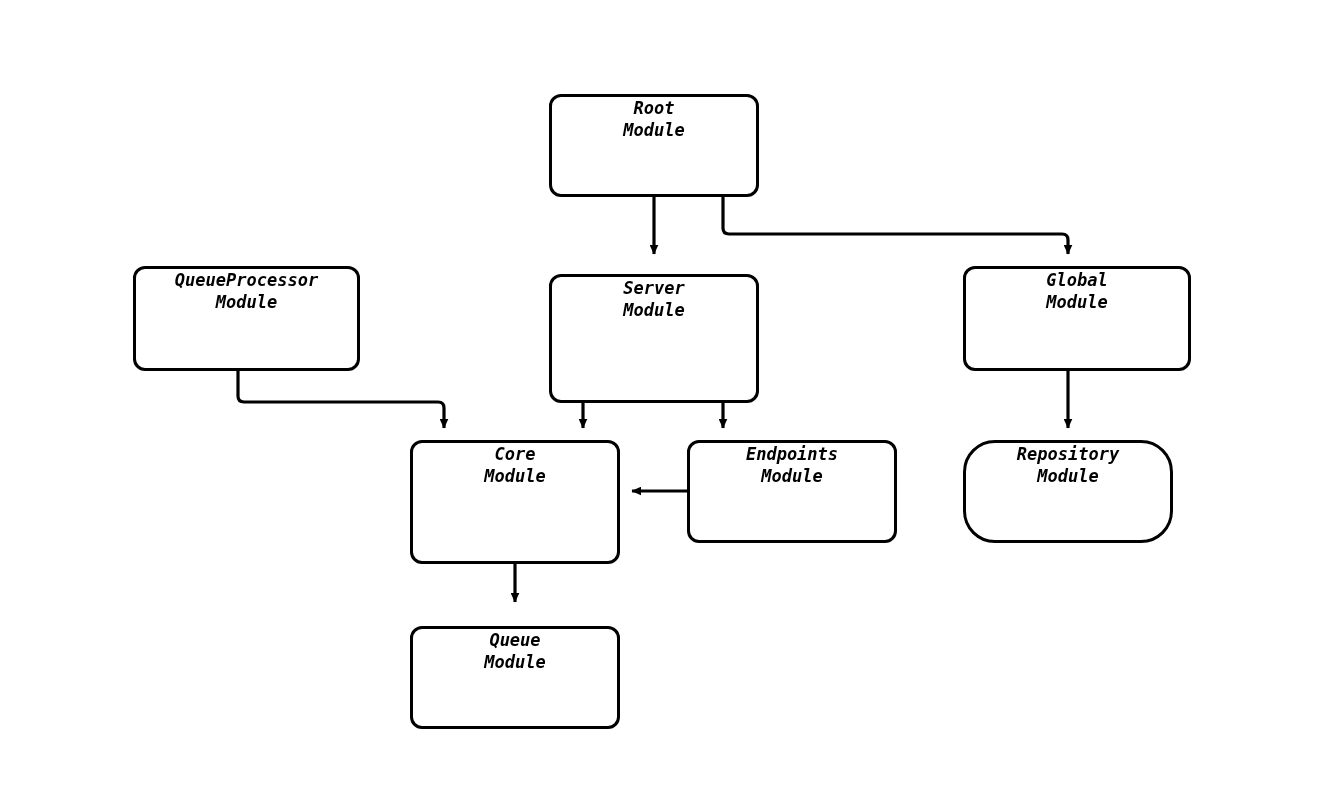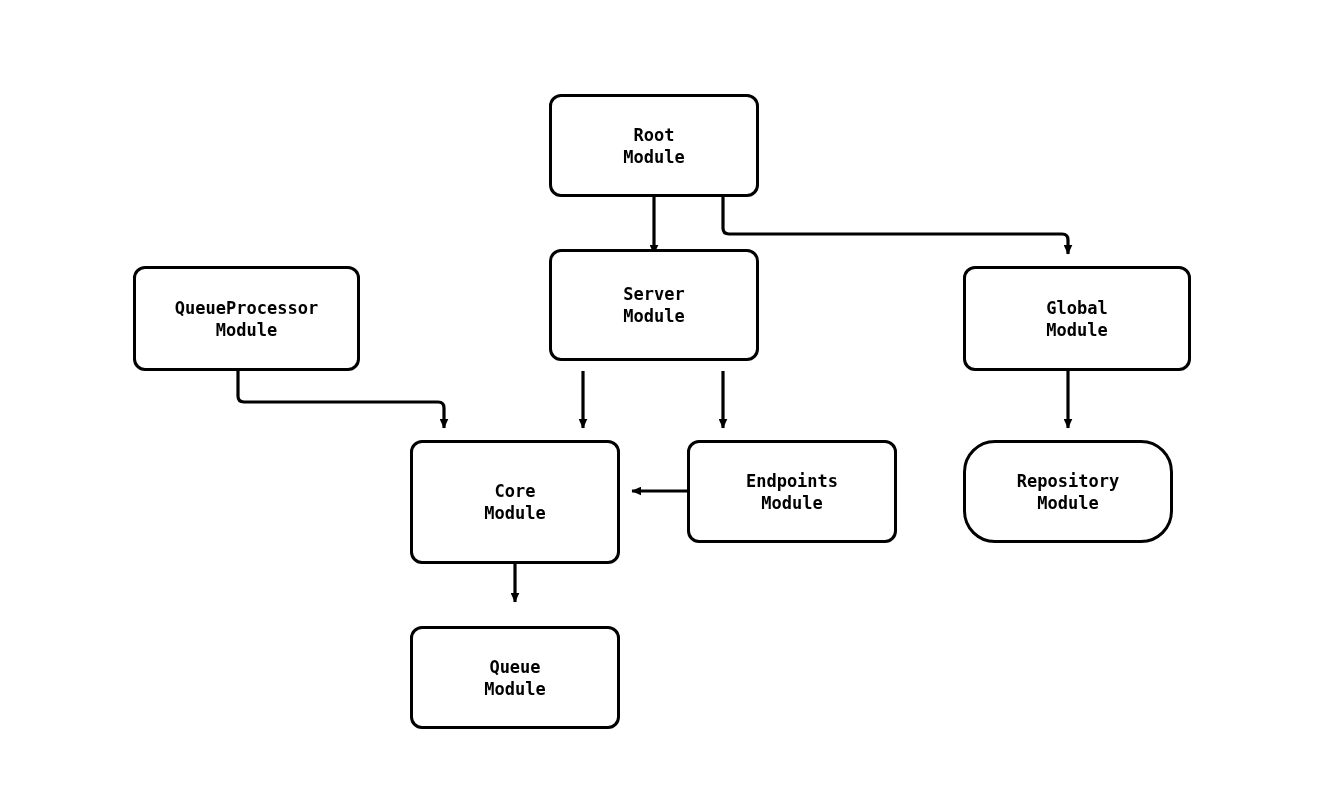--- a/index.html
+++ b/index.html
@@ -30,22 +30,23 @@
   }
   .node {
     position: absolute;
     box-sizing: border-box;
     background: #ffffff;
     border: 3px solid #000000;
     border-radius: 12px;
     display: flex;
     flex-direction: column;
     align-items: center;
-    justify-content: center;
+    justify-content: flex-start;
     z-index: 2;
+    font-style: italic;
   }
   .node-label {
     font-family: "DejaVu Sans Mono", "Liberation Mono", monospace;
     font-size: 17px;
     line-height: 22px;
     font-weight: 700;
     color: #000000;
     text-align: center;
     white-space: pre;
     letter-spacing: 0px;
@@ -99,21 +100,21 @@
   <div class="node" style="left:549px; top:94px; width:210px; height:103px;">
     <div class="node-label">Root
 Module</div>
   </div>
 
   <div class="node" style="left:133px; top:266px; width:227px; height:105px;">
     <div class="node-label">QueueProcessor
 Module</div>
   </div>
 
-  <div class="node" style="left:549px; top:249px; width:210px; height:112px;">
+  <div class="node" style="left:549px; top:274px; width:210px; height:129px;">
     <div class="node-label">Server
 Module</div>
   </div>
 
   <div class="node" style="left:963px; top:266px; width:228px; height:105px;">
     <div class="node-label">Global
 Module</div>
   </div>
 
   <div class="node" style="left:410px; top:440px; width:210px; height:124px; border-width:3.5px;">

